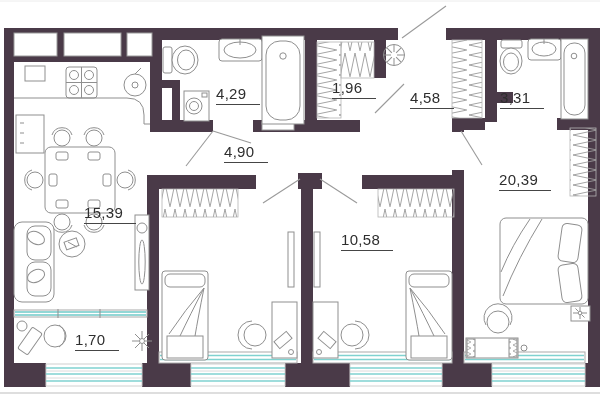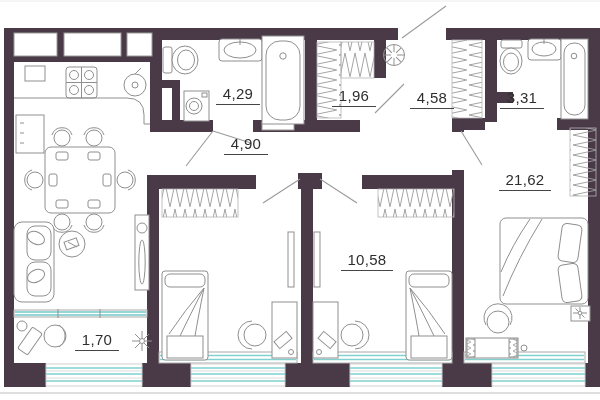--- a/index.html
+++ b/index.html
@@ -1,19 +1,19 @@
 <!DOCTYPE html>
 <html><head>
 <meta charset="utf-8">
 <style>
   html,body{margin:0;padding:0;background:#fff;}
   .canvas{position:relative;width:600px;height:400px;background:#fff;overflow:hidden;
           font-family:"Liberation Sans", sans-serif;}
   .canvas svg{position:absolute;left:0;top:0;}
-  .area-label{position:absolute;text-align:center;font-size:15px;color:#2e2e2e;
+  .area-label{position:absolute;text-align:left;font-size:15px;color:#2e2e2e;
               letter-spacing:.3px;line-height:1.05;border-bottom:1.5px solid #454545;
               padding-bottom:2px;}
 </style>
 </head>
 <body>
 
 <div class="canvas">
 <svg width="600" height="400" viewBox="0 0 600 400">
   <defs>
     <pattern id="zigH" patternUnits="userSpaceOnUse" width="10" height="26">
@@ -358,21 +358,22 @@
       <line x1="0" y1="3" x2="0" y2="10"></line>
           <line x1="0" y1="-3" x2="0" y2="-10"></line>
       <line x1="2" y1="2" x2="7" y2="7"></line>
           <line x1="-2" y1="-2" x2="-7" y2="-7"></line>
       <line x1="2" y1="-2" x2="7" y2="-7"></line>
           <line x1="-2" y1="2" x2="-7" y2="7"></line>
     </g>
   </g>
 </svg>
 
+  <div class="area-label" style="left:84px;top:205px;width:52px">15,39</div>
   <div class="area-label" style="left:216px;top:86px;width:44px">4,29</div>
-  <div class="area-label" style="left:332px;top:88px;width:44px">1,96</div>
+  <div class="area-label" style="left:332px;top:80px;width:44px">1,96</div>
   <div class="area-label" style="left:410px;top:90px;width:44px">4,58</div>
   <div class="area-label" style="left:500px;top:90px;width:44px">3,31</div>
-  <div class="area-label" style="left:224px;top:136px;width:44px">4,90</div>
-  <div class="area-label" style="left:499px;top:172px;width:52px">21,62</div>
-  <div class="area-label" style="left:341px;top:252px;width:52px">10,58</div>
+  <div class="area-label" style="left:224px;top:144px;width:44px">4,90</div>
+  <div class="area-label" style="left:499px;top:172px;width:52px">20,39</div>
+  <div class="area-label" style="left:341px;top:232px;width:52px">10,58</div>
   <div class="area-label" style="left:75px;top:332px;width:44px">1,70</div>
 </div>
 
 </body></html>

